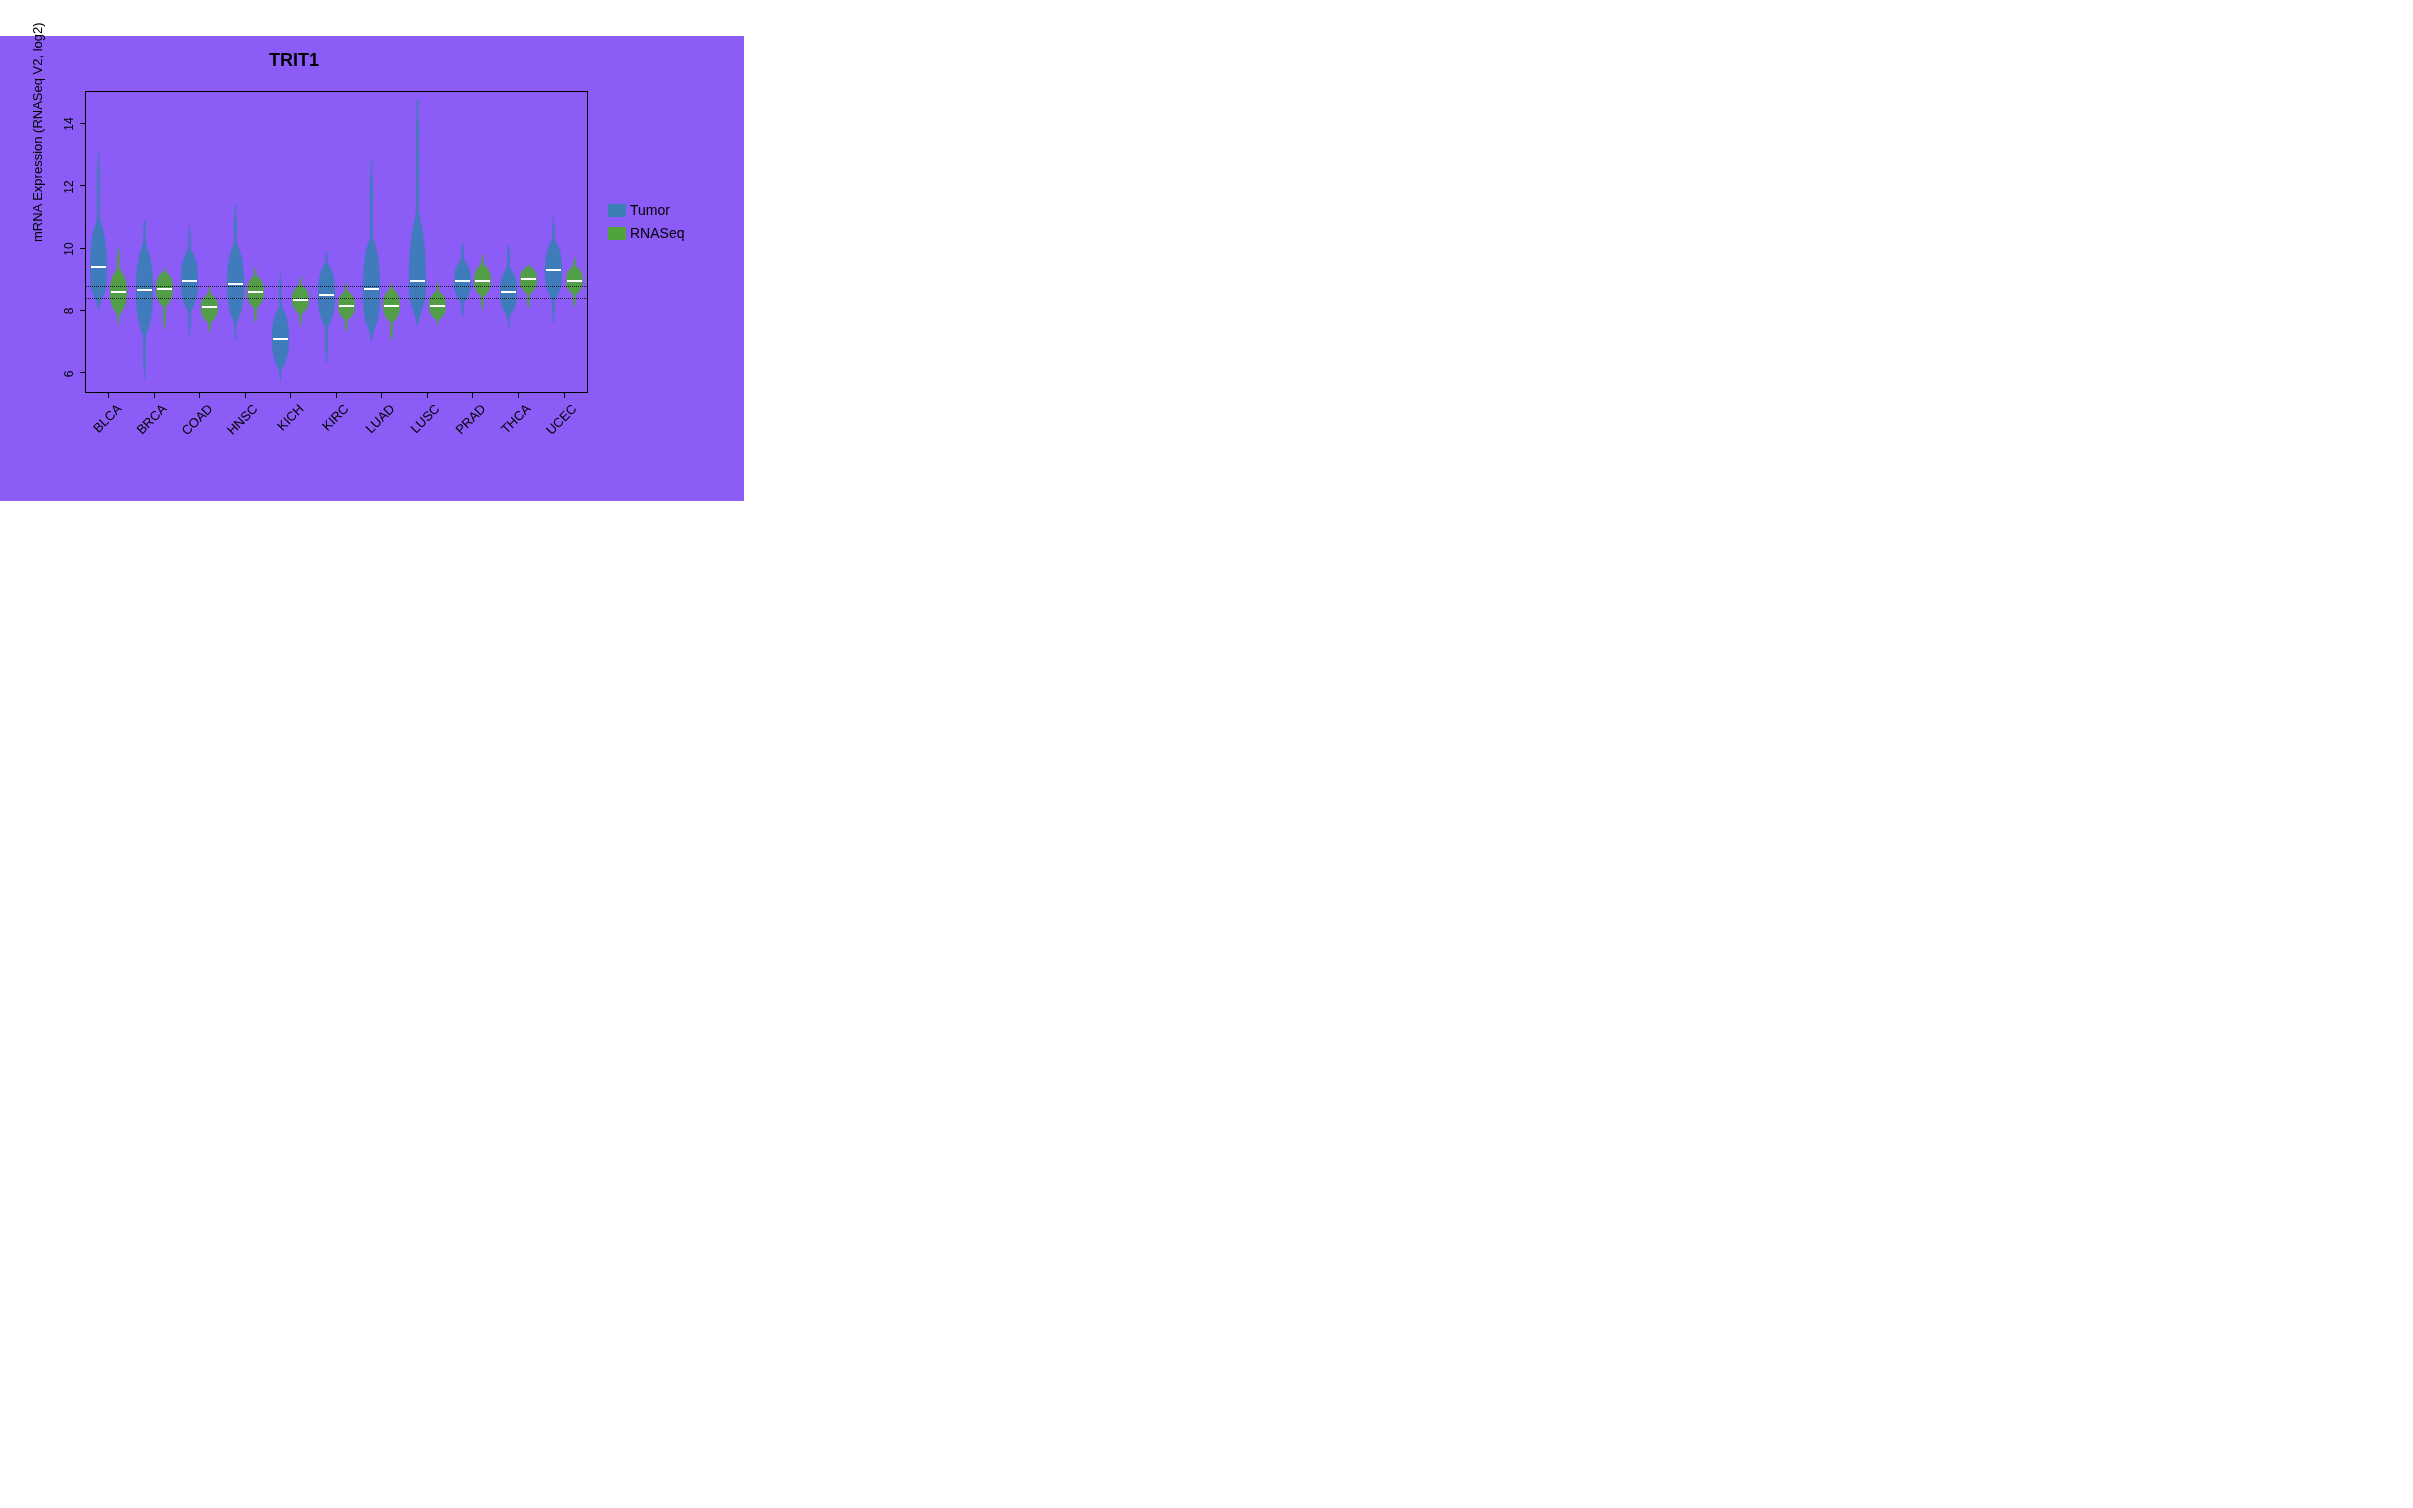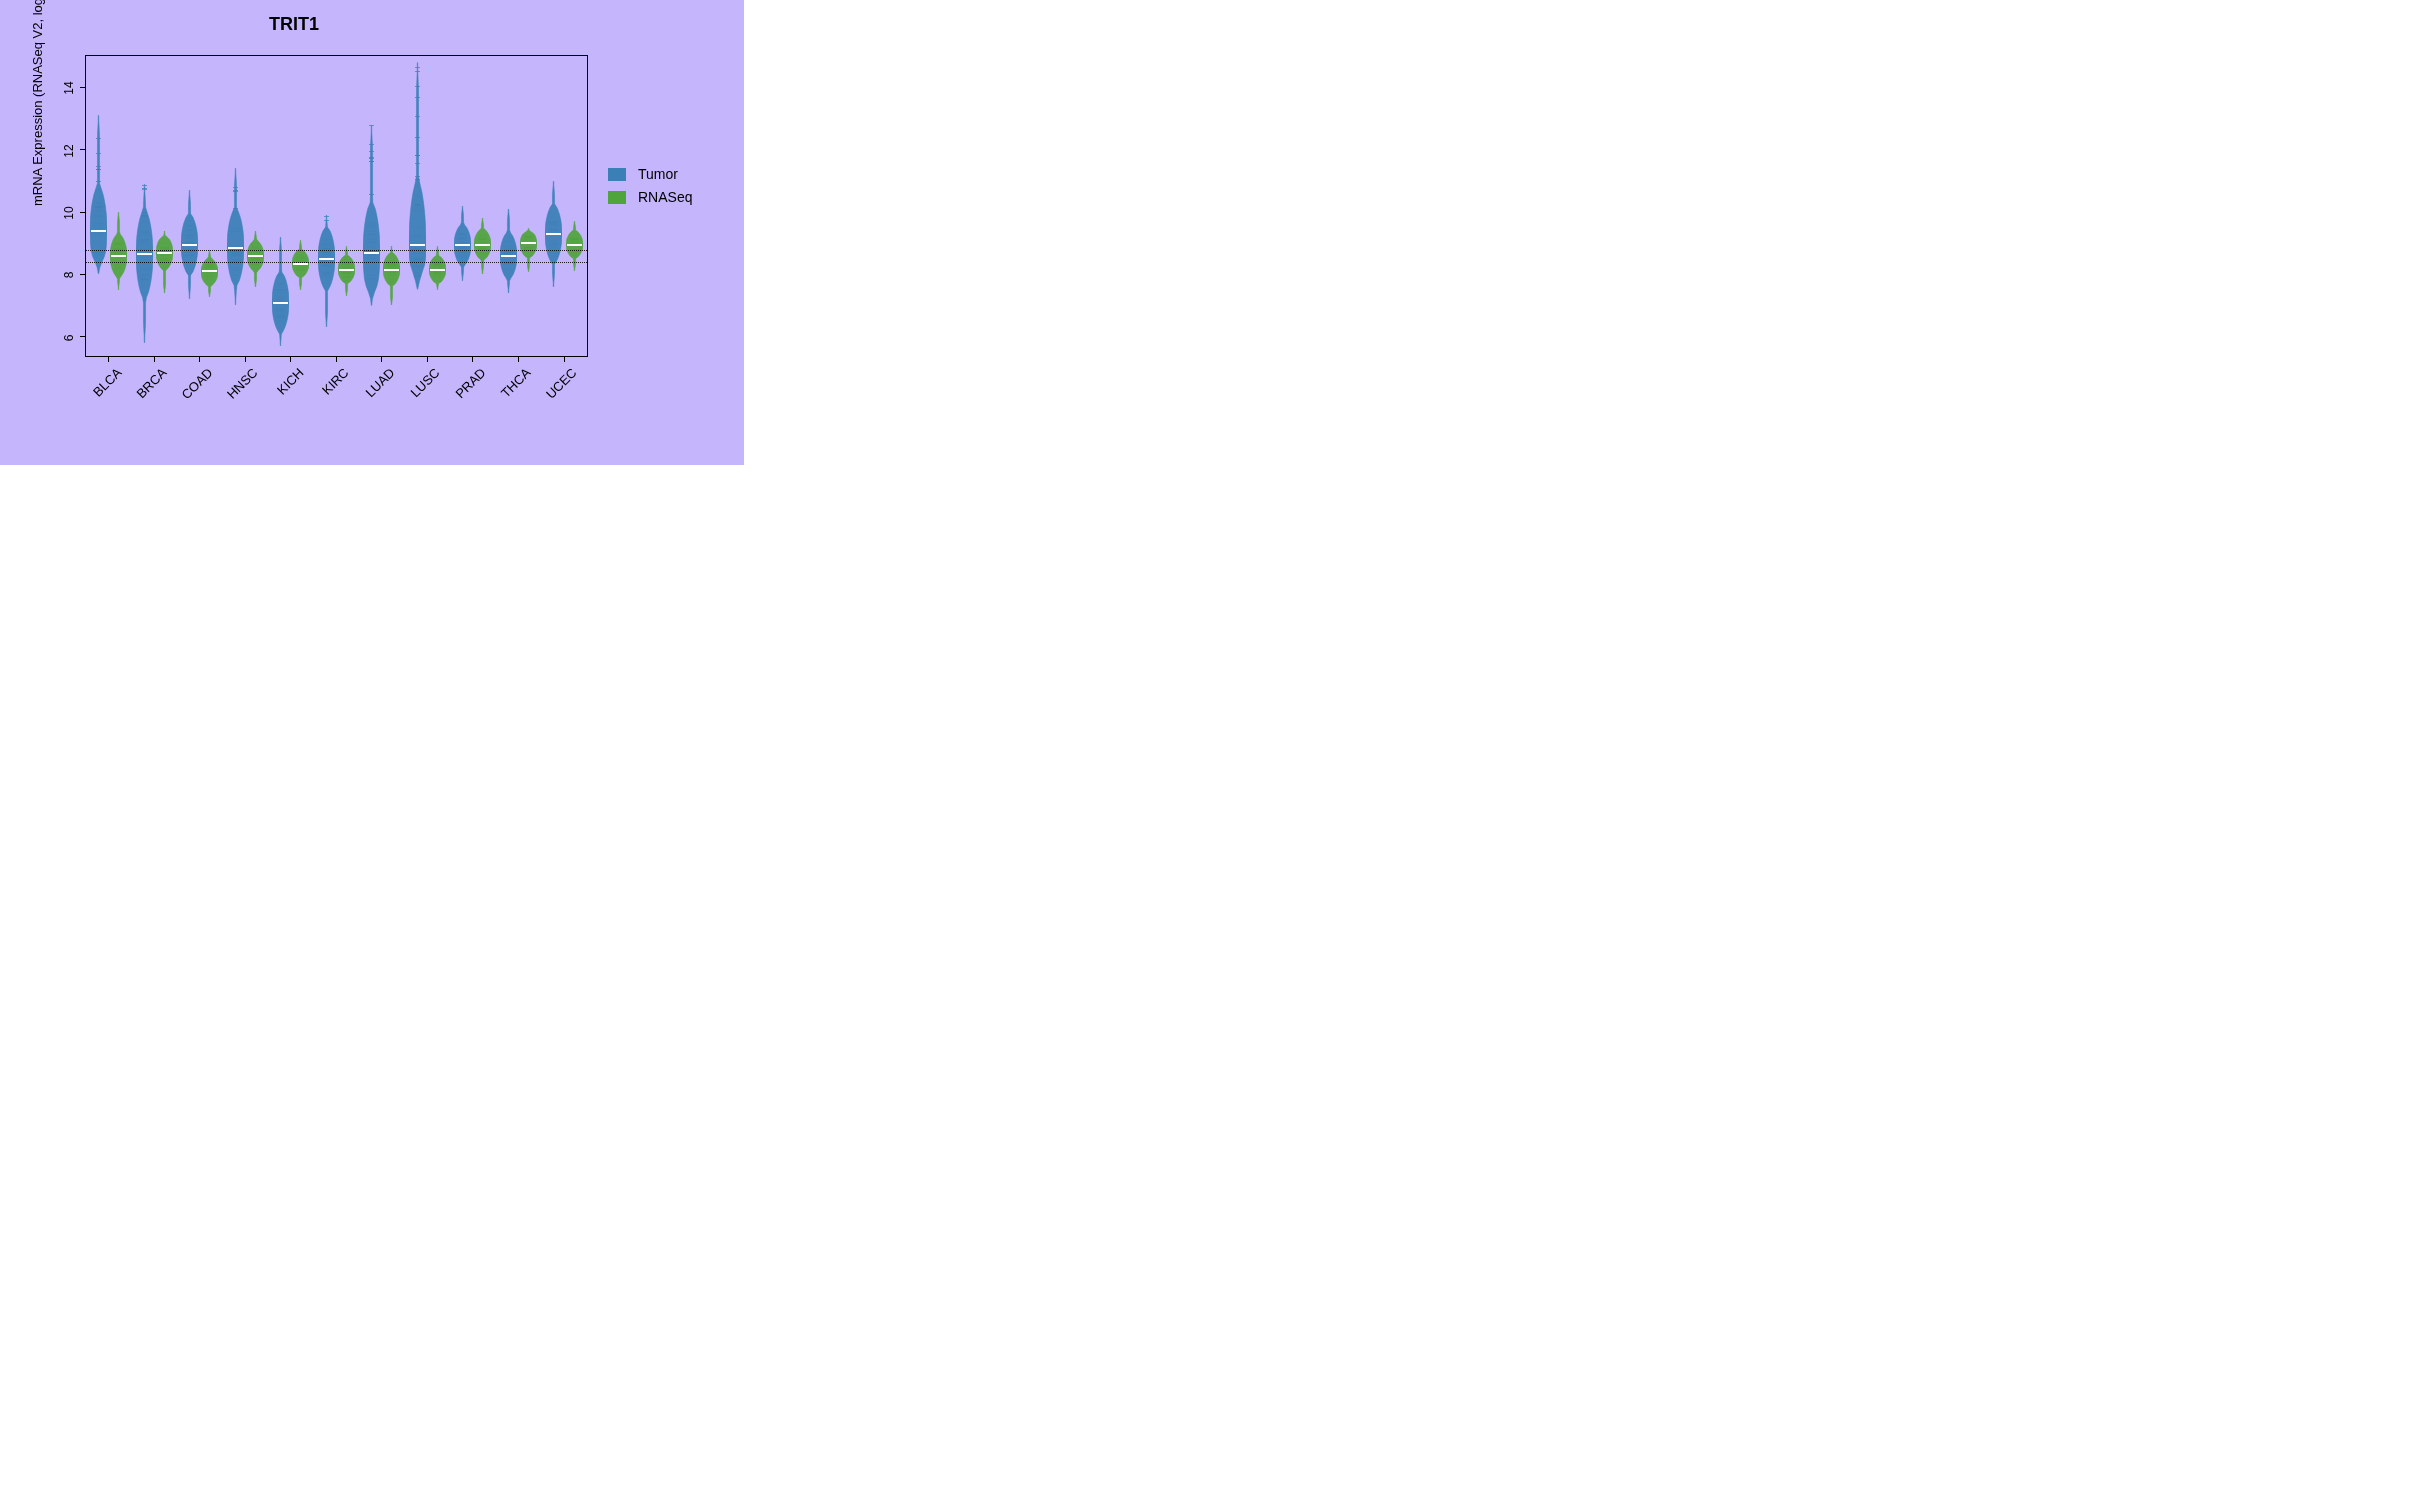--- a/index.html
+++ b/index.html
@@ -5,21 +5,22 @@
   html, body {
     margin: 0;
     padding: 0;
     background: #ffffff;
     font-family: Arial, Helvetica, sans-serif;
   }
   .stage {
     position: relative;
     width: 744px;
     height: 465px;
-    background: #c4b5fd;
+    background: #8b5cf6;
+    margin-top: 36px;
   }
   .title {
     position: absolute;
     top: 14px;
     left: 0;
     width: 588px;
     text-align: center;
     font-weight: 700;
     font-size: 18px;
     color: #000;
@@ -84,21 +85,21 @@
   .legend {
     position: absolute;
     left: 608px;
     top: 166px;
     font-size: 14px;
     color: #000;
   }
   .legend-row {
     display: flex;
     align-items: center;
-    gap: 12px;
+    gap: 4px;
     margin-bottom: 7px;
   }
   .legend-swatch {
     width: 18px;
     height: 13px;
   }
   .bean-layer {
     position: absolute;
     left: 0;
     top: 0;

